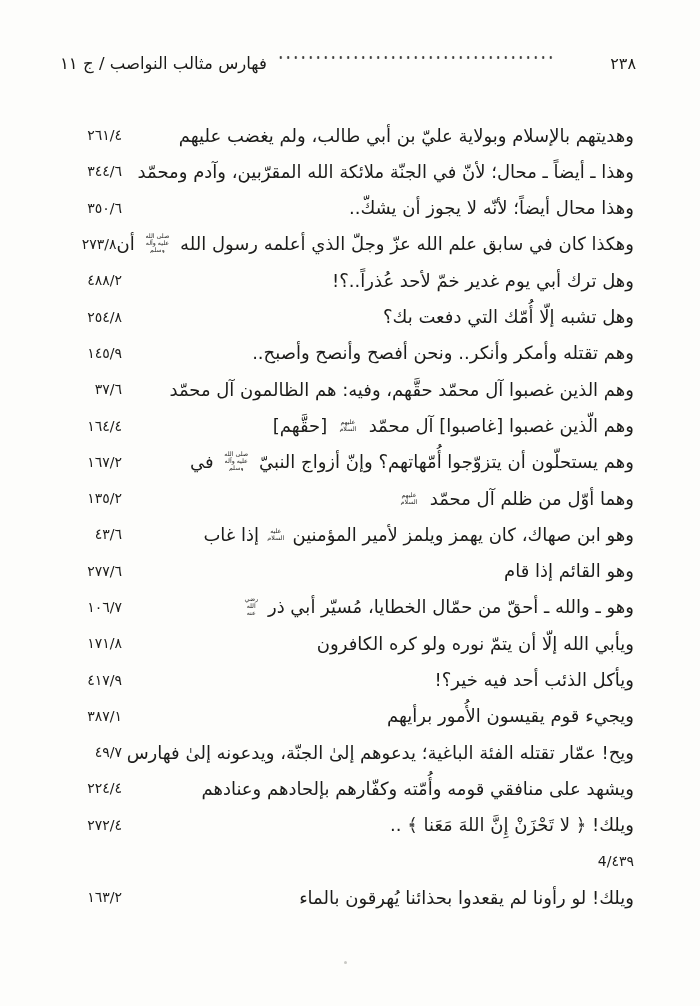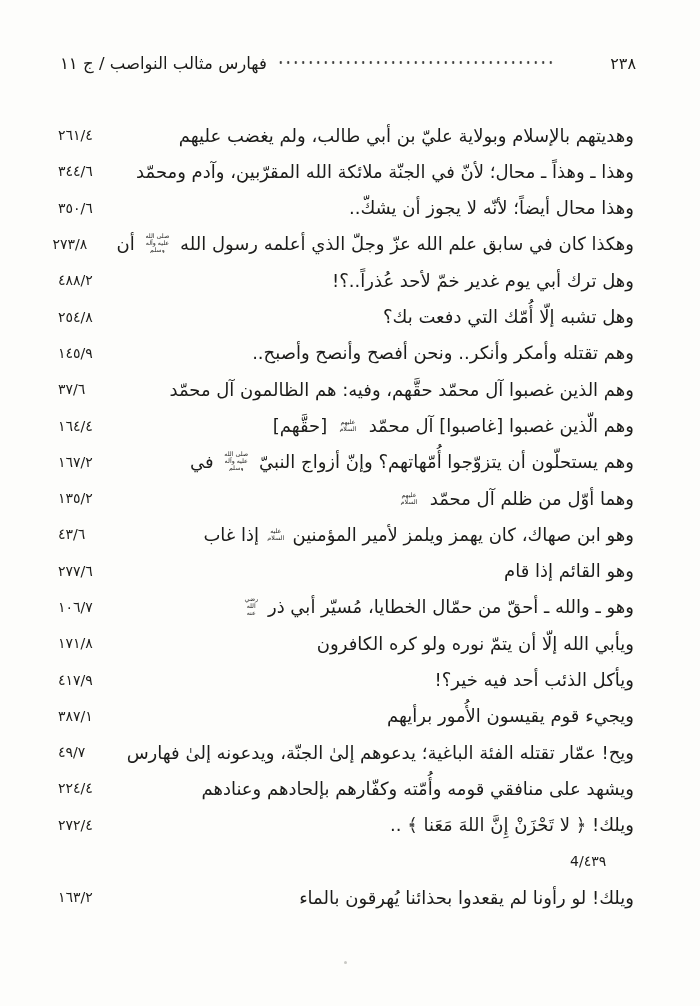--- a/index.html
+++ b/index.html
@@ -4,38 +4,38 @@
 <style>
   html,body{margin:0;padding:0;background:#e8e8e8;}
   .page{
     position:relative;width:700px;height:1006px;background:#fdfdfb;
     font-family:"DejaVu Sans",sans-serif;color:#1c1c1a;overflow:hidden;
     margin:0 auto;direction:rtl;
   }
   
   .header{
     position:absolute;top:54px;left:60px;right:64px;
-    display:flex;align-items:center;direction:ltr;
+    display:flex;align-items:flex-start;direction:ltr;
   }
   .header .title{direction:rtl;white-space:nowrap;font-size:16.5px;color:#1b1b19;}
   .leader{
     flex:1;height:6px;margin:0 10px 4px 10px;
     background-image:radial-gradient(circle,#3d3d3b 1.05px,rgba(0,0,0,0) 1.45px);
     background-size:7.5px 5px;background-repeat:repeat-x;background-position:left bottom;
   }
   .page-number{font-size:16px;direction:rtl;color:#1b1b19;margin-left:44px;}
   
   .entries{position:absolute;top:117px;right:66px;left:56px;}
   .entry{
     height:36.3px;display:flex;justify-content:space-between;
     align-items:center;direction:rtl;
   }
   .entry-text{font-size:18px;white-space:nowrap;letter-spacing:0;}
   .entry-ref{
-    font-size:14px;min-width:64px;text-align:left;flex:0 0 auto;
+    font-size:14px;min-width:64px;text-align:right;flex:0 0 auto;
     color:#1b1b19;padding-left:2px;
   }
   
   .hon{
     display:inline-block;vertical-align:middle;transform:translateY(-2px);
     font-size:6.3px;line-height:1.12;text-align:center;white-space:normal;
     margin:0 2px;color:#2a2a28;overflow:hidden;max-height:22px;
   }
   .hon.pbuh{width:30px;}
   .hon.asm{width:26px;}
@@ -56,21 +56,21 @@
     <span class="leader"></span>
     <span class="page-number">٢٣٨</span>
   </div>
 
   <div class="entries">
       <div class="entry">
         <span class="entry-text">وهديتهم بالإسلام وبولاية عليّ بن أبي طالب، ولم يغضب عليهم</span>
         <span class="entry-ref">٢٦١/٤</span>
       </div>
       <div class="entry">
-        <span class="entry-text">وهذا ـ وهذاً ـ محال؛ لأنّ في الجنّة ملائكة الله المقرّبين، وآدم ومحمّد</span>
+        <span class="entry-text">وهذا ـ أيضاً ـ محال؛ لأنّ في الجنّة ملائكة الله المقرّبين، وآدم ومحمّد</span>
         <span class="entry-ref">٣٤٤/٦</span>
       </div>
       <div class="entry">
         <span class="entry-text">وهذا محال أيضاً؛ لأنّه لا يجوز أن يشكّ..</span>
         <span class="entry-ref">٣٥٠/٦</span>
       </div>
       <div class="entry">
         <span class="entry-text">وهكذا كان في سابق علم الله عزّ وجلّ الذي أعلمه رسول الله <span class="hon pbuh">صلى الله عليه وآله وسلم</span> أن</span>
         <span class="entry-ref">٢٧٣/٨</span>
       </div>

